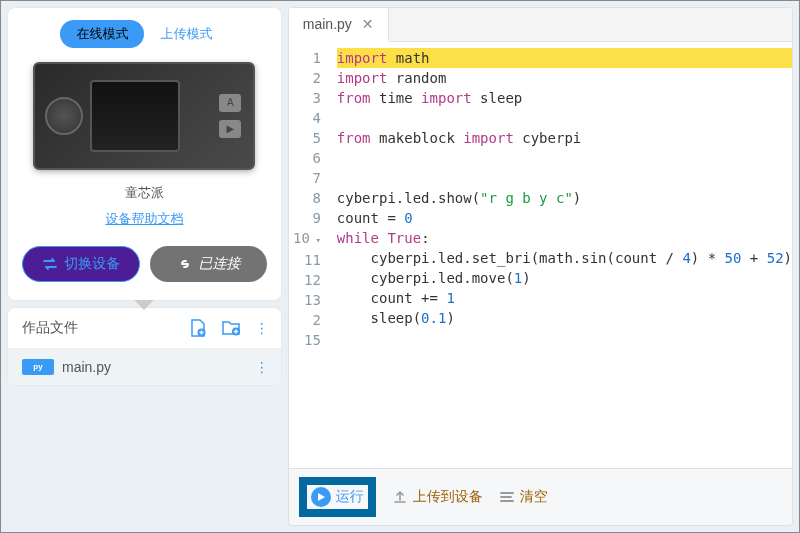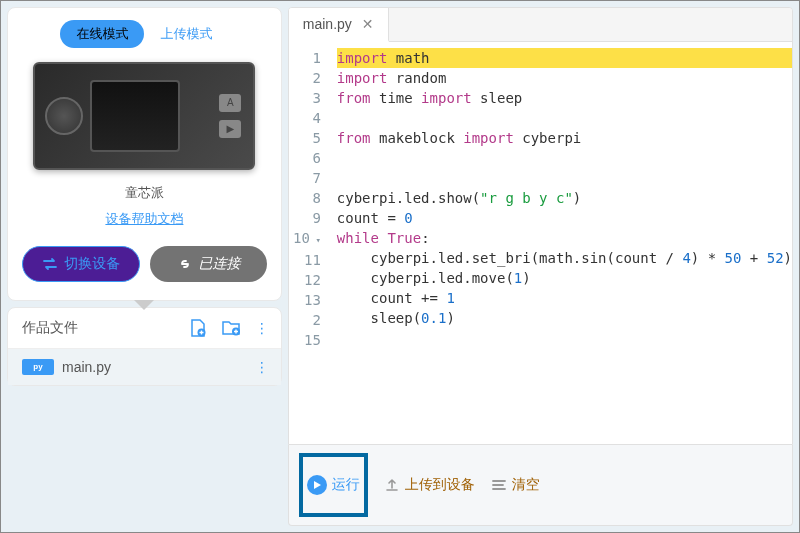--- a/index.html
+++ b/index.html
@@ -38,21 +38,21 @@
 .tab-x { color: #888; cursor: pointer; }
 .code-area { flex: 1; display: flex; font-family: Consolas, Menlo, monospace; font-size: 14px; line-height: 20px; padding: 6px 0; overflow: auto; }
 .gutter { width: 42px; text-align: right; color: #8a9aa5; padding-right: 10px; user-select: none; }
 .gutter .fold { color: #8a9aa5; }
 .code { flex: 1; padding-left: 6px; white-space: pre; color: #333; }
 .kw { color: #b33a8a; }
 .str { color: #1a9c3f; }
 .num { color: #1a6fc9; }
 .hl { background: #fde047; display: block; width: 100%; }
 .bottom-bar { background: #f5f7f9; border: 1px solid #e0e0e0; border-top: none; border-radius: 0 0 4px 4px; padding: 8px 10px; display: flex; align-items: center; gap: 16px; }
-.run-btn-wrap { border: 4px solid #0369a1; padding: 18px 4px; display: inline-flex; }
+.run-btn-wrap { border: 8px solid #0369a1; padding: 2px 4px; display: inline-flex; }
 .bb-item { display: flex; align-items: center; gap: 5px; color: #a16207; cursor: pointer; font-size: 14px; }
 .bb-item.run { color: #3a9af5; }
 .play-circle { width: 20px; height: 20px; border-radius: 50%; background: #3a9af5; display: flex; align-items: center; justify-content: center; }
 .play-tri { width: 0; height: 0; border-left: 7px solid #fff; border-top: 4px solid transparent; border-bottom: 4px solid transparent; margin-left: 2px; }
 svg { display: block; }
 </style>
 </head>
 <body>
 
 <div class="left-panel">

